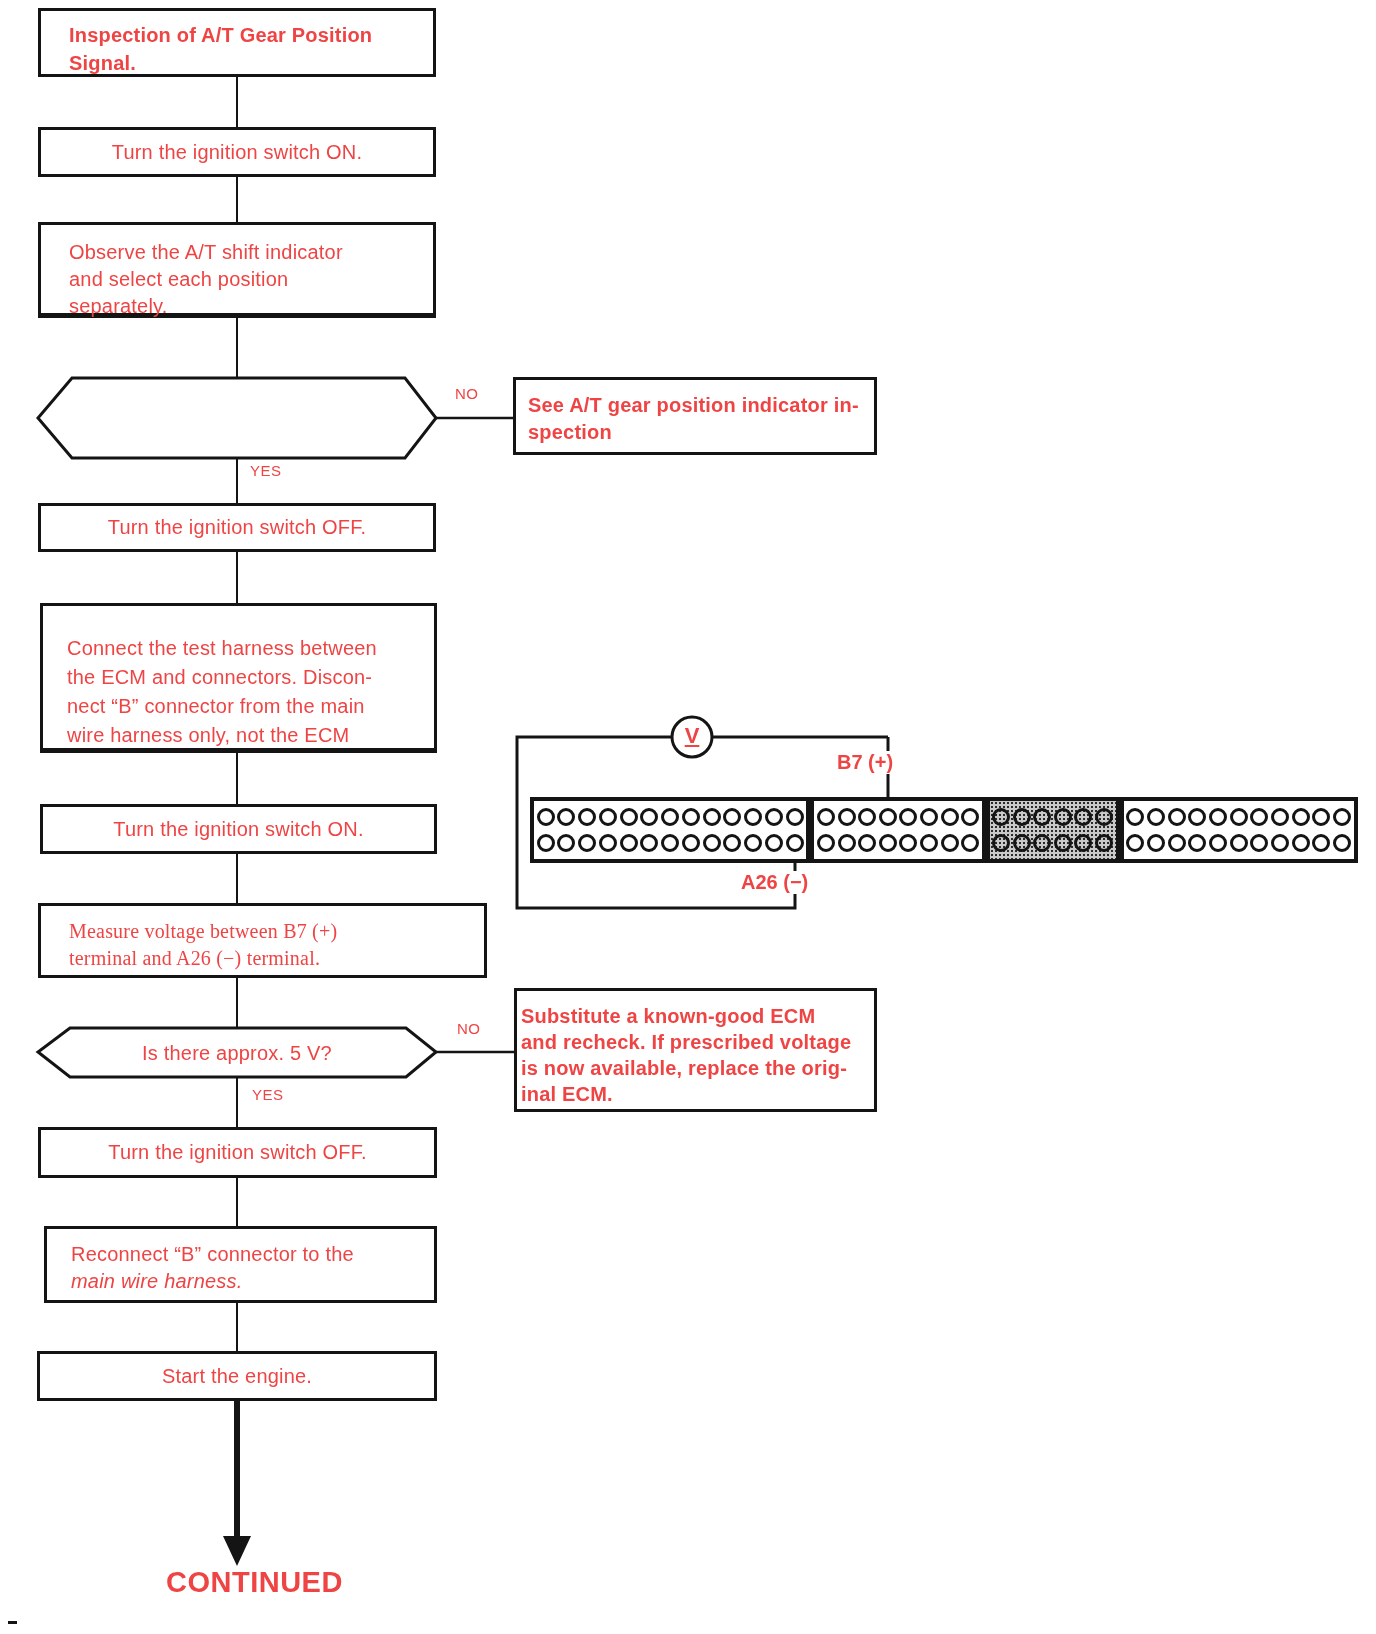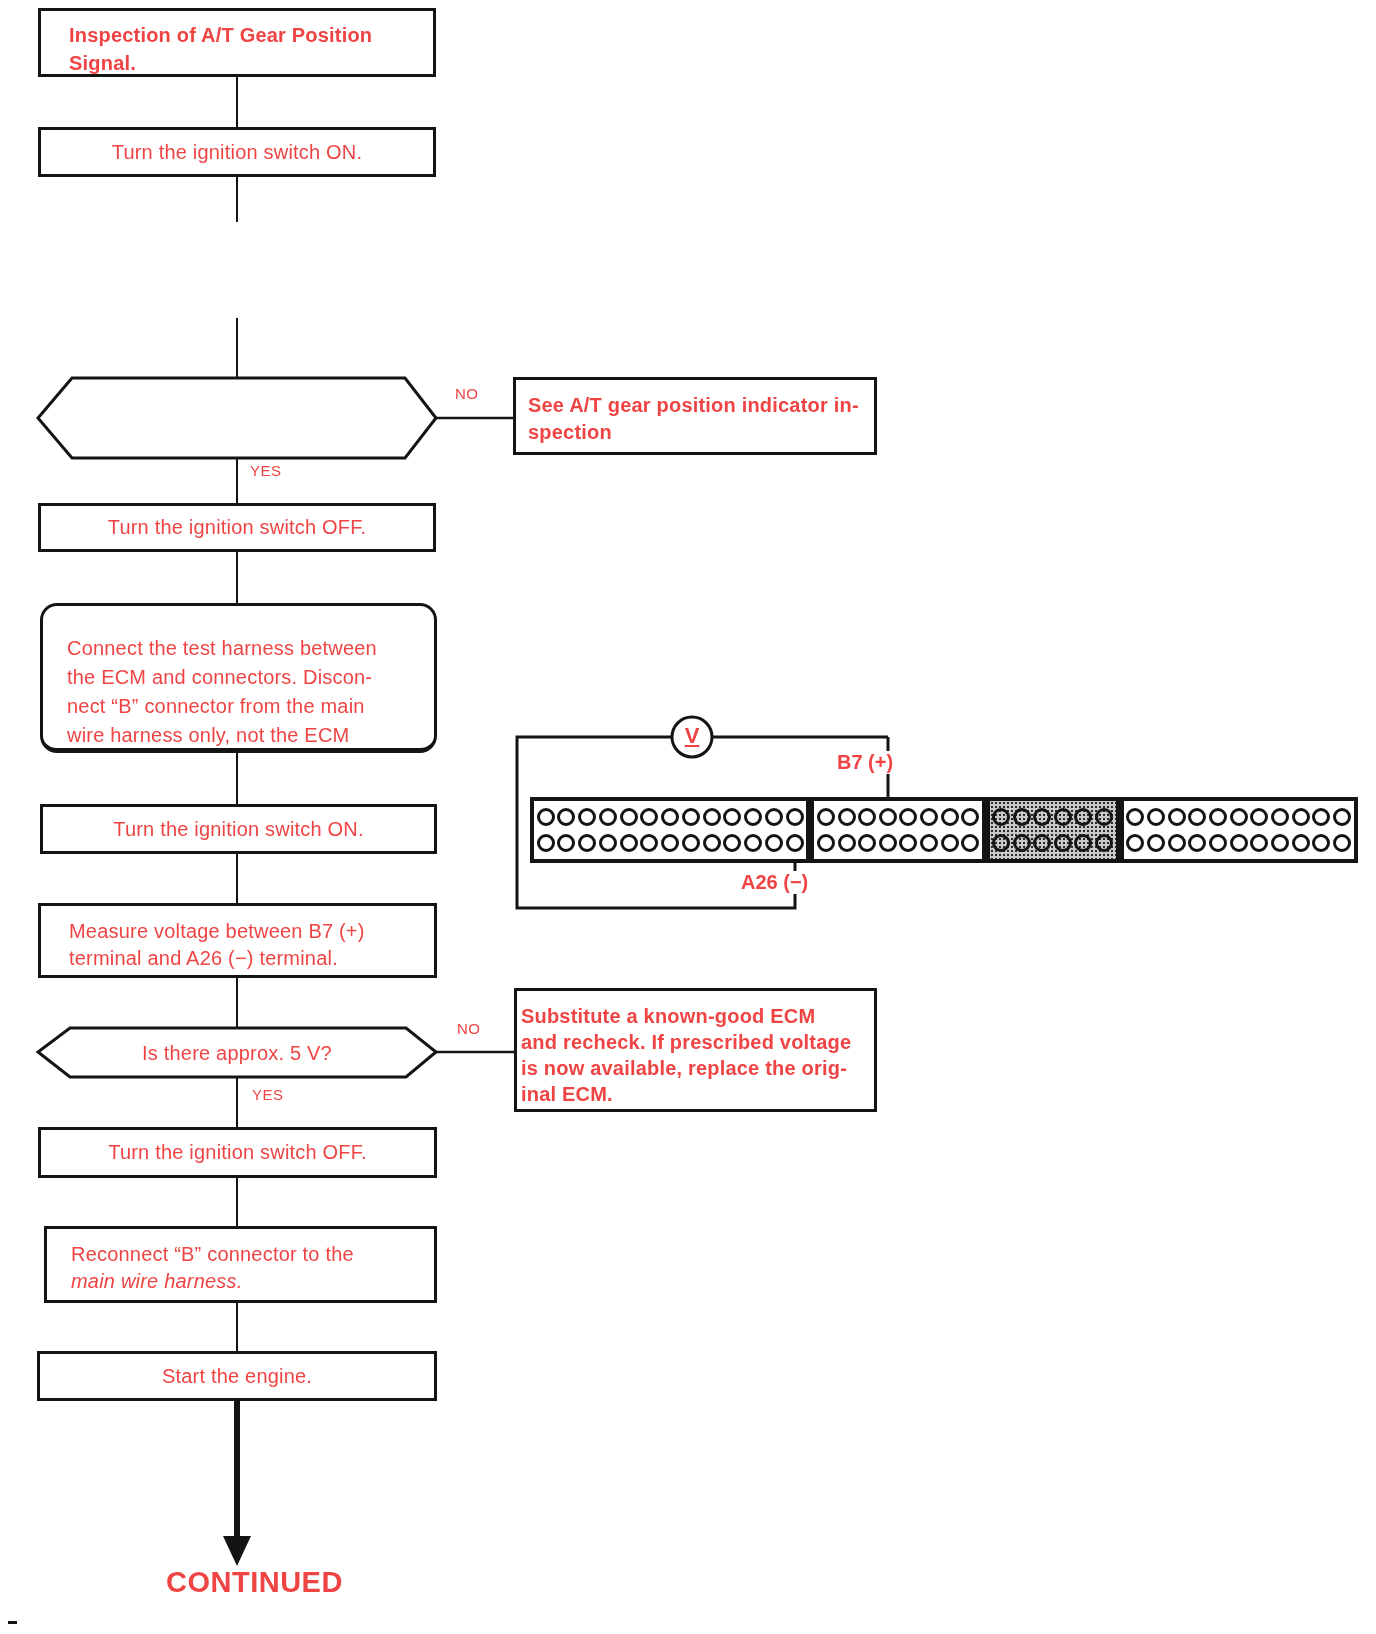--- a/index.html
+++ b/index.html
@@ -87,35 +87,38 @@
 
     <line x1="237" y1="1401" x2="237" y2="1542" stroke="#141414" stroke-width="6"></line>
     <polygon points="223,1536 251,1536 237,1566" fill="#141414"></polygon>
   </svg>
 
   <div class="node bold" style="left:38px;top:8px;width:398px;height:69px;padding:10px 10px 0 28px;line-height:28px;">Inspection of A/T Gear Position
 Signal.</div>
 
   <div class="node center" style="left:38px;top:127px;width:398px;height:50px;">Turn the ignition switch ON.</div>
 
+  <div class="node heavy" style="left:38px;top:222px;width:398px;height:96px;padding:14px 10px 0 28px;">Observe the A/T shift indicator
+and select each position
+separately.</div>
 
 
   <div class="node bold" style="left:513px;top:377px;width:364px;height:78px;padding:12px 10px 0 12px;">See A/T gear position indicator in-
 spection</div>
 
   <div class="node center" style="left:38px;top:503px;width:398px;height:49px;">Turn the ignition switch OFF.</div>
 
-  <div class="node heavy" style="left:40px;top:603px;width:397px;height:150px;padding:28px 10px 0 24px;line-height:29px;border-radius:17px;">Connect the test harness between
+  <div class="node heavy" style="left:40px;top:603px;width:397px;height:150px;padding:28px 10px 0 24px;line-height:29px;">Connect the test harness between
 the ECM and connectors. Discon-
 nect “B” connector from the main
 wire harness only, not the ECM</div>
 
   <div class="node center" style="left:40px;top:804px;width:397px;height:50px;">Turn the ignition switch ON.</div>
 
-  <div class="node" style="left:38px;top:903px;width:399px;height:75px;padding:12px 10px 0 28px;">Measure voltage between B7 (+)
+  <div class="node" style="left:38px;top:903px;width:449px;height:75px;padding:12px 10px 0 28px;font-family:Liberation Serif, serif;">Measure voltage between B7 (+)
 terminal and A26 (−) terminal.</div>
 
   <div class="hex-text" style="left:38px;top:1040px;width:398px;text-align:center;">Is there approx. 5 V?</div>
 
   <div class="node bold" style="left:514px;top:988px;width:363px;height:124px;padding:12px 8px 0 4px;line-height:26px;">Substitute a known-good ECM
 and recheck. If prescribed voltage
 is now available, replace the orig-
 inal ECM.</div>
 
   <div class="node center" style="left:38px;top:1127px;width:399px;height:51px;">Turn the ignition switch OFF.</div>

